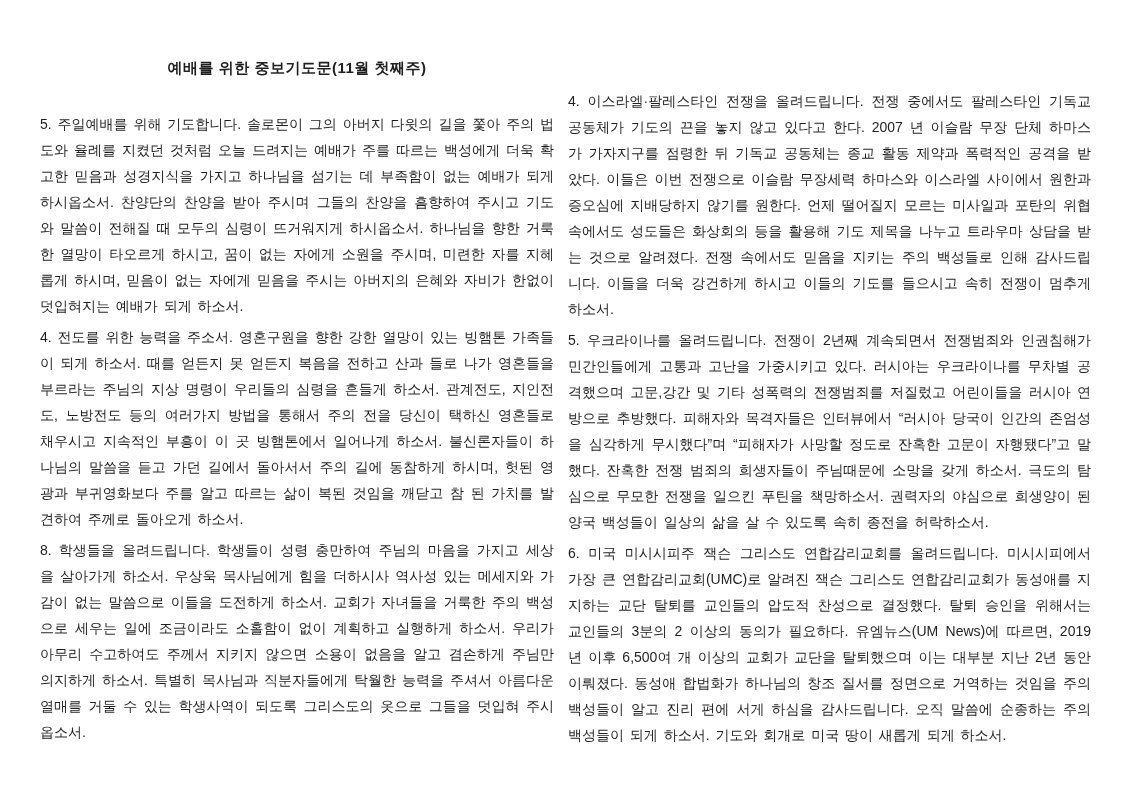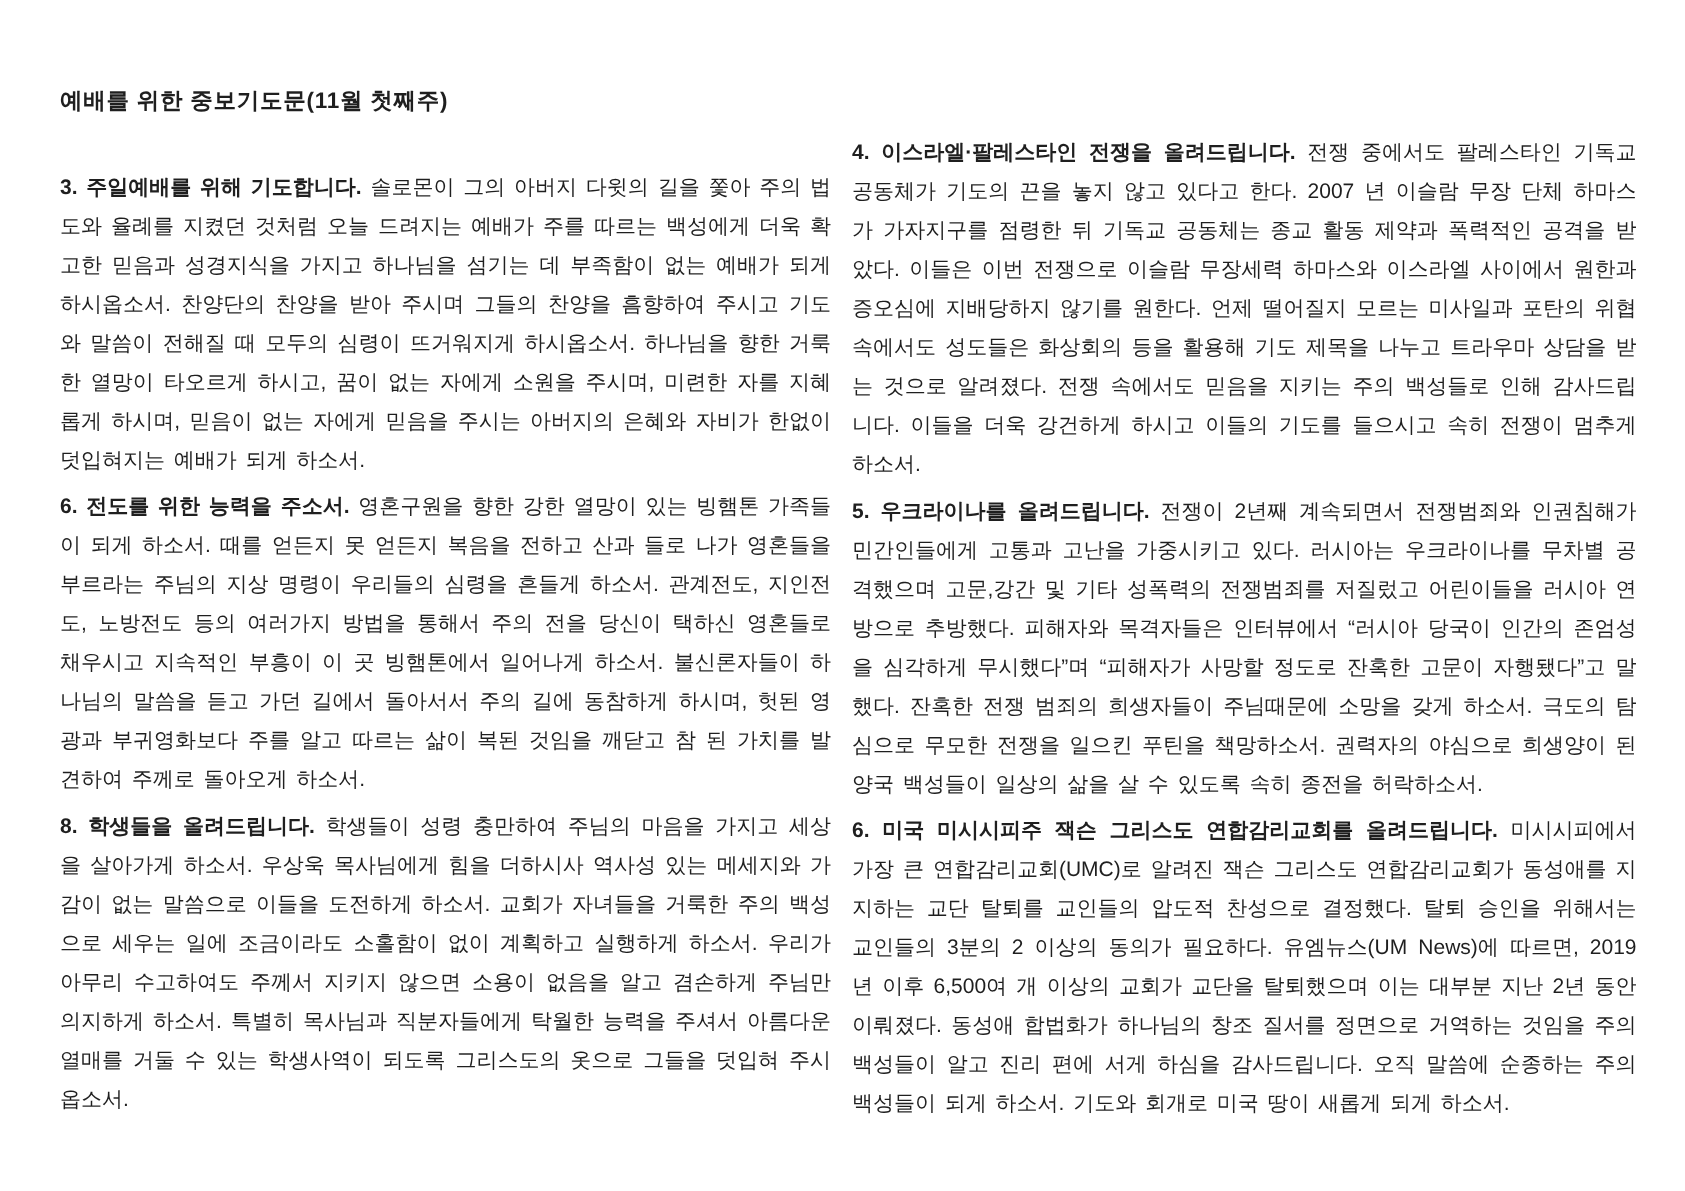--- a/index.html
+++ b/index.html
@@ -27,47 +27,47 @@
   }
   .col-left {
     width: 514px;
     flex: 0 0 514px;
   }
   .col-right {
     flex: 1 1 auto;
     padding-top: 33px;
   }
   .doc-title {
-    text-align: left;
+    text-align: center;
     font-weight: 700;
     font-size: 15px;
     letter-spacing: 0.5px;
     margin: 0 0 30px 0;
     white-space: nowrap;
   }
   p.section {
     margin: 0 0 5px 0;
     text-align: justify;
     word-spacing: 0.14em;
     word-break: normal;
   }
   p.section .heading {
-    font-weight: 700;
+    font-weight: 400;
   }
 </style>
 </head>
 <body>
 
 <div class="page">
   <div class="col col-left">
     <h1 class="doc-title">예배를 위한 중보기도문(11월 첫째주)</h1>
 
-  <p class="section"><b class="heading">3. 주일예배를 위해 기도합니다.</b><span> 솔로몬이 그의 아버지 다윗의 길을 쫓아 주의 법도와 율례를 지켰던 것처럼 오늘 드려지는 예배가 주를 따르는 백성에게 더욱 확고한 믿음과 성경지식을 가지고 하나님을 섬기는 데 부족함이 없는 예배가 되게 하시옵소서. 찬양단의 찬양을 받아 주시며 그들의 찬양을 흠향하여 주시고 기도와 말씀이 전해질 때 모두의 심령이 뜨거워지게 하시옵소서. 하나님을 향한 거룩한 열망이 타오르게 하시고, 꿈이 없는 자에게 소원을 주시며, 미련한 자를 지혜롭게 하시며, 믿음이 없는 자에게 믿음을 주시는 아버지의 은혜와 자비가 한없이 덧입혀지는 예배가 되게 하소서.</span></p>
+  <p class="section"><b class="heading">5. 주일예배를 위해 기도합니다.</b><span> 솔로몬이 그의 아버지 다윗의 길을 쫓아 주의 법도와 율례를 지켰던 것처럼 오늘 드려지는 예배가 주를 따르는 백성에게 더욱 확고한 믿음과 성경지식을 가지고 하나님을 섬기는 데 부족함이 없는 예배가 되게 하시옵소서. 찬양단의 찬양을 받아 주시며 그들의 찬양을 흠향하여 주시고 기도와 말씀이 전해질 때 모두의 심령이 뜨거워지게 하시옵소서. 하나님을 향한 거룩한 열망이 타오르게 하시고, 꿈이 없는 자에게 소원을 주시며, 미련한 자를 지혜롭게 하시며, 믿음이 없는 자에게 믿음을 주시는 아버지의 은혜와 자비가 한없이 덧입혀지는 예배가 되게 하소서.</span></p>
 
-  <p class="section"><b class="heading">6. 전도를 위한 능력을 주소서.</b><span> 영혼구원을 향한 강한 열망이 있는 빙햄톤 가족들이 되게 하소서. 때를 얻든지 못 얻든지 복음을 전하고 산과 들로 나가 영혼들을 부르라는 주님의 지상 명령이 우리들의 심령을 흔들게 하소서. 관계전도, 지인전도, 노방전도 등의 여러가지 방법을 통해서 주의 전을 당신이 택하신 영혼들로 채우시고 지속적인 부흥이 이 곳 빙햄톤에서 일어나게 하소서. 불신론자들이 하나님의 말씀을 듣고 가던 길에서 돌아서서 주의 길에 동참하게 하시며, 헛된 영광과 부귀영화보다 주를 알고 따르는 삶이 복된 것임을 깨닫고 참 된 가치를 발견하여 주께로 돌아오게 하소서.</span></p>
+  <p class="section"><b class="heading">4. 전도를 위한 능력을 주소서.</b><span> 영혼구원을 향한 강한 열망이 있는 빙햄톤 가족들이 되게 하소서. 때를 얻든지 못 얻든지 복음을 전하고 산과 들로 나가 영혼들을 부르라는 주님의 지상 명령이 우리들의 심령을 흔들게 하소서. 관계전도, 지인전도, 노방전도 등의 여러가지 방법을 통해서 주의 전을 당신이 택하신 영혼들로 채우시고 지속적인 부흥이 이 곳 빙햄톤에서 일어나게 하소서. 불신론자들이 하나님의 말씀을 듣고 가던 길에서 돌아서서 주의 길에 동참하게 하시며, 헛된 영광과 부귀영화보다 주를 알고 따르는 삶이 복된 것임을 깨닫고 참 된 가치를 발견하여 주께로 돌아오게 하소서.</span></p>
 
   <p class="section"><b class="heading">8. 학생들을 올려드립니다.</b><span> 학생들이 성령 충만하여 주님의 마음을 가지고 세상을 살아가게 하소서. 우상욱 목사님에게 힘을 더하시사 역사성 있는 메세지와 가감이 없는 말씀으로 이들을 도전하게 하소서. 교회가 자녀들을 거룩한 주의 백성으로 세우는 일에 조금이라도 소홀함이 없이 계획하고 실행하게 하소서. 우리가 아무리 수고하여도 주께서 지키지 않으면 소용이 없음을 알고 겸손하게 주님만 의지하게 하소서. 특별히 목사님과 직분자들에게 탁월한 능력을 주셔서 아름다운 열매를 거둘 수 있는 학생사역이 되도록 그리스도의 옷으로 그들을 덧입혀 주시옵소서.</span></p>
 </div>
   <div class="col col-right">
   <p class="section"><b class="heading">4. 이스라엘·팔레스타인 전쟁을 올려드립니다.</b><span> 전쟁 중에서도 팔레스타인 기독교 공동체가 기도의 끈을 놓지 않고 있다고 한다. 2007 년 이슬람 무장 단체 하마스가 가자지구를 점령한 뒤 기독교 공동체는 종교 활동 제약과 폭력적인 공격을 받았다. 이들은 이번 전쟁으로 이슬람 무장세력 하마스와 이스라엘 사이에서 원한과 증오심에 지배당하지 않기를 원한다. 언제 떨어질지 모르는 미사일과 포탄의 위협 속에서도 성도들은 화상회의 등을 활용해 기도 제목을 나누고 트라우마 상담을 받는 것으로 알려졌다. 전쟁 속에서도 믿음을 지키는 주의 백성들로 인해 감사드립니다. 이들을 더욱 강건하게 하시고 이들의 기도를 들으시고 속히 전쟁이 멈추게 하소서.</span></p>
 
   <p class="section"><b class="heading">5. 우크라이나를 올려드립니다.</b><span> 전쟁이 2년째 계속되면서 전쟁범죄와 인권침해가 민간인들에게 고통과 고난을 가중시키고 있다. 러시아는 우크라이나를 무차별 공격했으며 고문,강간 및 기타 성폭력의 전쟁범죄를 저질렀고 어린이들을 러시아 연방으로 추방했다. 피해자와 목격자들은 인터뷰에서 “러시아 당국이 인간의 존엄성을 심각하게 무시했다”며 “피해자가 사망할 정도로 잔혹한 고문이 자행됐다”고 말했다. 잔혹한 전쟁 범죄의 희생자들이 주님때문에 소망을 갖게 하소서. 극도의 탐심으로 무모한 전쟁을 일으킨 푸틴을 책망하소서. 권력자의 야심으로 희생양이 된 양국 백성들이 일상의 삶을 살 수 있도록 속히 종전을 허락하소서.</span></p>
 
   <p class="section"><b class="heading">6. 미국 미시시피주 잭슨 그리스도 연합감리교회를 올려드립니다.</b><span> 미시시피에서 가장 큰 연합감리교회(UMC)로 알려진 잭슨 그리스도 연합감리교회가 동성애를 지지하는 교단 탈퇴를 교인들의 압도적 찬성으로 결정했다. 탈퇴 승인을 위해서는 교인들의 3분의 2 이상의 동의가 필요하다. 유엠뉴스(UM News)에 따르면, 2019년 이후 6,500여 개 이상의 교회가 교단을 탈퇴했으며 이는 대부분 지난 2년 동안 이뤄졌다. 동성애 합법화가 하나님의 창조 질서를 정면으로 거역하는 것임을 주의 백성들이 알고 진리 편에 서게 하심을 감사드립니다. 오직 말씀에 순종하는 주의 백성들이 되게 하소서. 기도와 회개로 미국 땅이 새롭게 되게 하소서.</span></p>
 </div>

